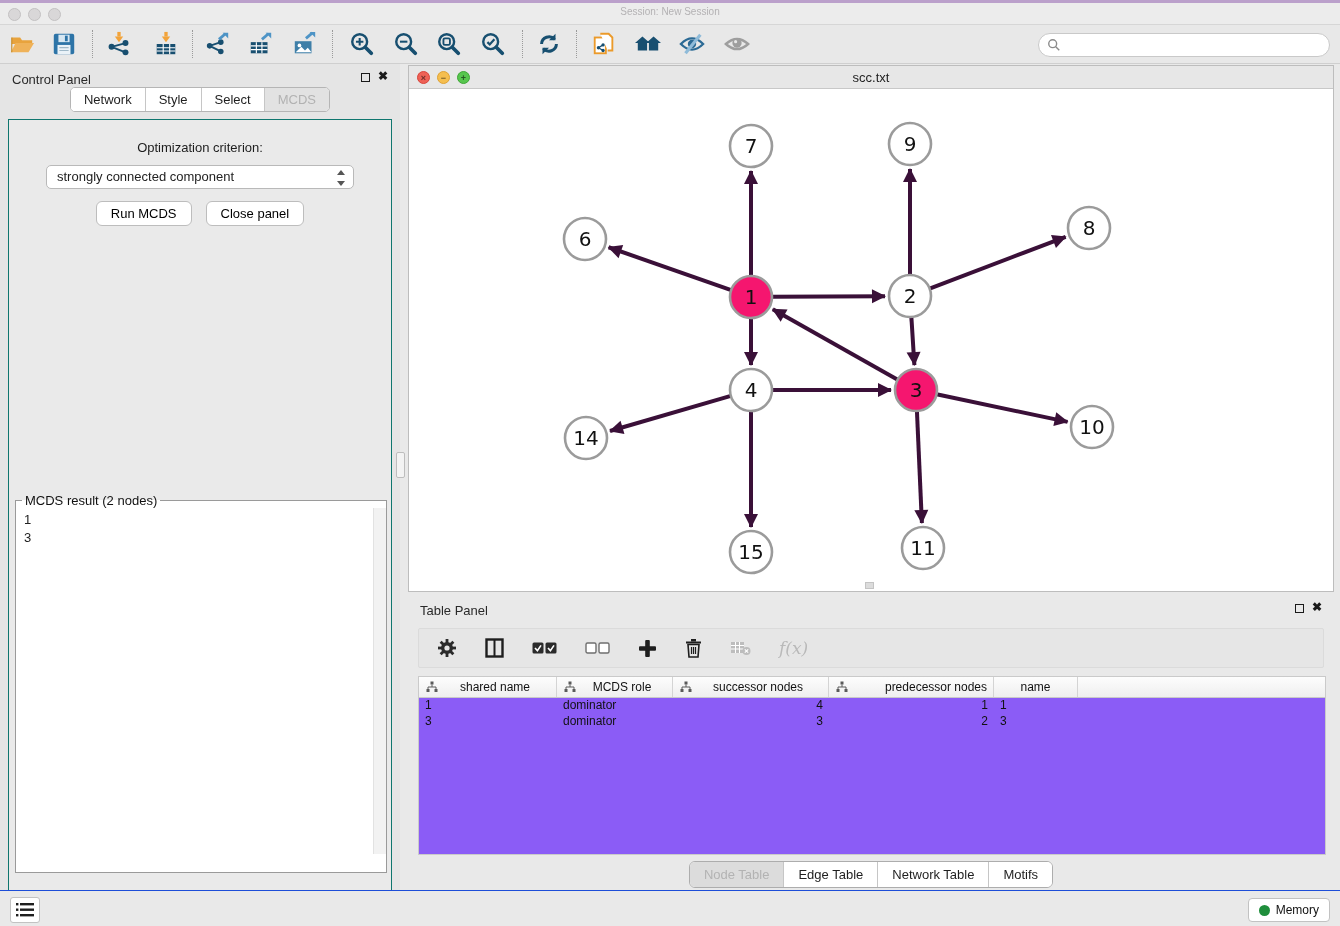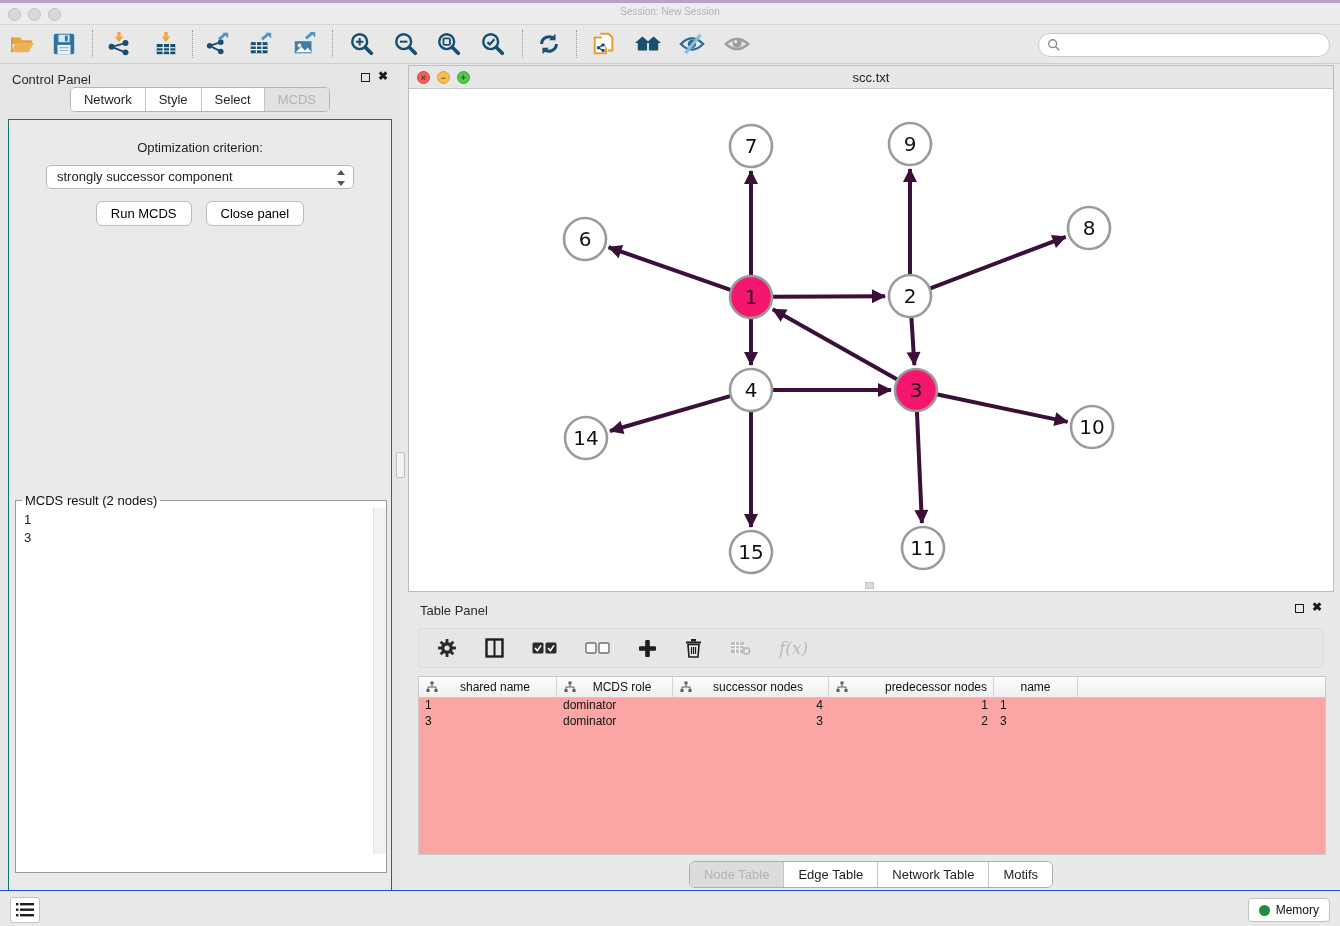--- a/index.html
+++ b/index.html
@@ -75,21 +75,21 @@
     border:1px solid #BDBDBD; border-radius:2px; }
 
   
   #table-panel { position:absolute; left:408px; top:595px; width:926px; height:295px; background:#E9E9E9; }
   #tp-float { right:30px; } #tp-close { right:12px; }
   #tp-toolbar { position:absolute; left:10px; top:33px; width:906px; height:40px; background:#E6E6E6;
     border:1px solid #DBDBDB; border-radius:2px; display:flex; align-items:center; gap:28px; padding-left:18px; }
   .tp-ico { display:flex; align-items:center; justify-content:center; height:28px; cursor:default; }
   .fx { font-family:"DejaVu Serif", serif; font-style:italic; font-size:17px; color:#B9B9B9; }
 
-  #tp-table { position:absolute; left:10px; top:81px; width:908px; height:179px; background:#fca5a5; border:1px solid #CACACA; }
+  #tp-table { position:absolute; left:10px; top:81px; width:908px; height:179px; background:#8b5cf6; border:1px solid #CACACA; }
   #tp-head { display:flex; height:21px; background:linear-gradient(#FDFDFD,#EFEFEF); border-bottom:1px solid #C9C9C9; }
   .th { display:flex; align-items:center; border-right:1px solid #D4D4D4; font-size:12px; color:#111; padding:0 4px; }
   .th .hier { margin-left:3px; flex:0 0 auto; }
   .th .th-label { flex:1; text-align:center; }
   .tr { display:flex; height:16px; font-size:12px; color:#111; }
   .td { padding:0 6px; white-space:nowrap; overflow:hidden; }
   .c0 { width:138px; } .c1 { width:116px; } .c2 { width:156px; } .c3 { width:165px;gap:35px; } .c4 { width:84px; }
   .ral { text-align:right; }
 
   #tp-tabs { position:absolute; left:0; right:0; top:266px; display:flex; justify-content:center; }
@@ -270,21 +270,21 @@
       <div class="tab-group">
         <span class="tab">Network</span>
         <span class="tab">Style</span>
         <span class="tab">Select</span>
         <span class="tab active-dim">MCDS</span>
       </div>
     </div>
     <div id="cp-body">
       <div id="opt-label">Optimization criterion:</div>
       <div id="criterion">
-        <span>strongly successor component</span>
+        <span>strongly connected component</span>
         <span class="stepper"></span>
       </div>
       <div id="cp-buttons">
         <button class="mac-btn">Run MCDS</button>
         <button class="mac-btn">Close panel</button>
       </div>
       <fieldset id="mcds-fieldset">
         <legend>MCDS result (2 nodes)</legend>
         <div id="mcds-inner">
           <div id="mcds-result-list">

